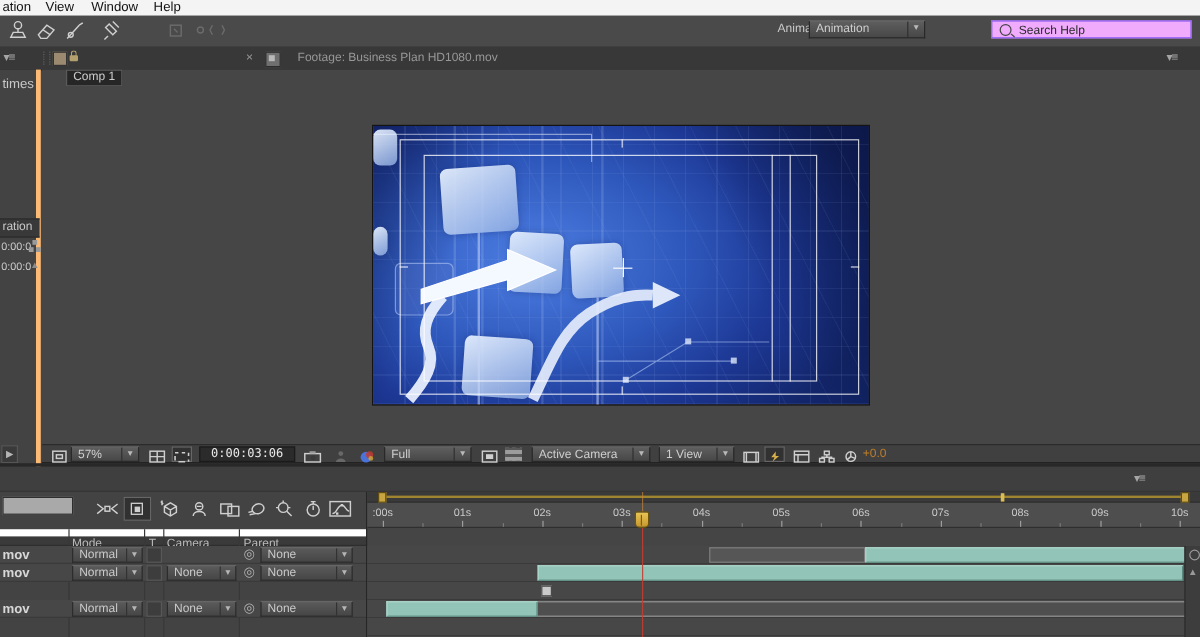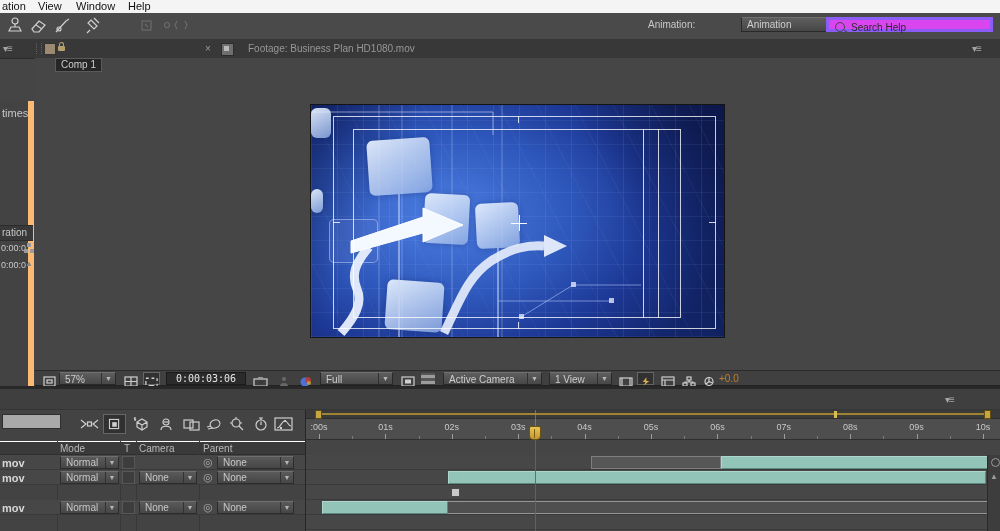--- a/index.html
+++ b/index.html
@@ -16,21 +16,21 @@
   
   .toolbar{left:0;top:13px;width:1000px;height:26px;background:#4a4a4a;border-bottom:1px solid #252525;}
   .toolbtn{position:absolute;top:3px;width:22px;height:19px;}
   .toolbtn svg{width:100%;height:100%;}
   .ws-label{position:absolute;top:6px;font-size:10px;color:#c9c9c9;}
   .dd{position:absolute;background:linear-gradient(#5e5e5e,#474747);border:1px solid #292929;
       border-top-color:#6f6f6f;box-sizing:border-box;color:#cecece;font-size:10px;}
   .dd .dd-label{position:absolute;left:5px;top:1px;line-height:11px;white-space:nowrap;overflow:hidden;}
   .dd .dd-arrow{position:absolute;right:0;top:0;bottom:0;width:13px;border-left:1px solid #303030;
       color:#b9b9b9;font-size:7px;text-align:center;line-height:12px;}
-  .searchbox{position:absolute;background:#d946ef;border:3px solid #8b5cf6;box-sizing:border-box;}
+  .searchbox{position:absolute;background:#f0abfc;border:1px solid #8b5cf6;box-sizing:border-box;}
   .searchbox .q{position:absolute;left:6px;top:2px;width:8px;height:8px;border:1px solid #444;border-radius:50%;}
   .searchbox .q:after{content:"";position:absolute;left:8px;top:8px;width:4px;height:1px;background:#444;transform:rotate(40deg);}
   .searchbox .s-txt{position:absolute;left:22px;top:1px;font-size:10px;color:#2a2a2a;line-height:13px;}
 
   
   .tabbar{left:0;top:39px;width:1000px;height:19px;background:#383838;border-bottom:1px solid #2a2a2a;}
   .panel-menu{color:#a5a5a5;font-size:10px;line-height:10px;letter-spacing:-1px;}
   .grip{top:4px;width:4px;height:11px;border-left:1px dotted #606060;border-right:1px dotted #606060;}
   .tab-active{top:0;height:18px;background:#4d4d4d;border:1px solid #272727;border-bottom:none;box-sizing:border-box;}
   .tab-active .t-label{position:absolute;left:7px;top:3px;font-size:10px;color:#cfcfcf;white-space:nowrap;}
@@ -38,21 +38,21 @@
       color:#b5b5b5;font-size:7px;text-align:center;line-height:13px;}
   .tab-inactive-label{font-size:10px;color:#979797;white-space:nowrap;}
   .lock{width:7px;height:5px;background:#b3a06c;border-radius:1px;}
   .lock:before{content:"";position:absolute;left:1px;top:-4px;width:3px;height:4px;border:1px solid #b3a06c;border-bottom:none;border-radius:3px 3px 0 0;}
 
   
   .comp-btn{background:#262626;border:1px solid #5a5a5a;box-sizing:border-box;color:#cccccc;
      font-size:10px;text-align:center;line-height:12px;}
 
   
-  .left-strip{left:0;top:58px;width:34px;height:333px;background:#434343;border-right:6px solid #fdba74;box-sizing:border-box;margin-top:43px;}
+  .left-strip{left:0;top:58px;width:34px;height:333px;background:#434343;border-right:4px solid #fdba74;box-sizing:border-box;}
   .ls-header{left:0;top:124px;width:33px;height:14px;background:#393939;border-top:1px solid #2c2c2c;border-bottom:1px solid #2c2c2c;}
   .mini-flow i{position:absolute;width:4px;height:4px;background:#9a9a9a;}
 
   
   .viewer{left:35px;top:58px;width:965px;height:312px;background:#464646;}
 
   
   .comp-image{left:310px;top:104px;width:415px;height:234px;border:1px solid #141414;box-sizing:border-box;overflow:hidden;
     background:
       linear-gradient(115deg, rgba(8,16,60,.55) 0%, rgba(8,16,60,0) 22%),
@@ -83,21 +83,21 @@
   .exposure{font-size:10px;color:#bf7f2a;}
 
   
   .tl-divider{left:0;top:386px;width:1000px;height:3px;background:#282828;}
   .tl-top{left:0;top:389px;width:1000px;height:21px;background:#3f3f3f;border-bottom:1px solid #353535;box-sizing:border-box;}
   .tl-controls{left:0;top:410px;width:305px;height:121px;background:#434343;}
   .tl-search{left:2px;top:4px;width:59px;height:15px;background:#a9a9a9;border:1px solid #2e2e2e;box-sizing:border-box;}
   .tl-btn{position:absolute;top:5px;width:23px;height:18px;}
   .tl-btn svg{width:100%;height:100%;}
   .tl-btn.pressed{top:4px;height:20px;}
-  .tl-headrow{left:0;top:31px;width:305px;height:14px;background:#3a3a3a;border-top:1px solid #ffffff;border-bottom:1px solid #2e2e2e;box-sizing:border-box;}
+  .tl-headrow{left:0;top:31px;width:305px;height:14px;background:#3a3a3a;border-top:6px solid #ffffff;border-bottom:1px solid #2e2e2e;box-sizing:border-box;}
   .col-label{position:absolute;top:1px;font-size:10px;color:#b9b9b9;}
   .col-sep{position:absolute;top:31px;width:1px;height:90px;background:#383838;}
   .tl-row{position:absolute;left:0;width:305px;height:15px;border-bottom:1px solid #3a3a3a;box-sizing:border-box;background:#474747;}
   .layer-name{position:absolute;left:2px;top:2px;font-size:11px;font-weight:bold;color:#d8d8d8;}
   .ae-dd{position:absolute;top:1px;height:13px;background:linear-gradient(#5a5a5a,#464646);border:1px solid #2c2c2c;border-top-color:#6e6e6e;box-sizing:border-box;}
   .ae-dd .dd-label{position:absolute;left:5px;top:0;font-size:10px;color:#c9c9c9;line-height:11px;}
   .ae-dd .dd-arrow{position:absolute;right:0;top:0;bottom:0;width:12px;border-left:1px solid #323232;color:#b5b5b5;font-size:7px;text-align:center;line-height:11px;}
   .t-box{position:absolute;top:1px;width:13px;height:13px;background:#3d3d3d;border:1px solid #585858;box-sizing:border-box;}
   .whip{position:absolute;top:1px;font-size:11px;color:#b0b0b0;line-height:13px;}
   .prop-tc{font-family:"DejaVu Sans Mono",monospace;font-size:10px;color:#cf8a2d;}
@@ -181,21 +181,21 @@
           <circle class="lnd" cx="11" cy="9" r="2.5"></circle>
         </svg>
     </div>
     <div class="toolbtn" style="left:170px">
       <svg viewBox="0 0 22 19">
           <path class="lnd" d="M7 5 L5 9 L7 13 M15 5 L17 9 L15 13"></path>
         </svg>
     </div>
 
     <span class="ws-label" style="left:648px">Animation:</span>
-    <div class="dd" style="left:741px;top:4px;width:113px;height:15px">
+    <div class="dd" style="left:674px;top:4px;width:97px;height:15px">
       <span class="dd-label">Animation</span>
       <span class="dd-arrow">▼</span>
     </div>
     <div class="searchbox" style="left:826px;top:4px;width:167px;height:15px">
       <span class="q"></span>
       <span class="s-txt">Search Help</span>
     </div>
   </div>
 
   <div class="abs tabbar">

